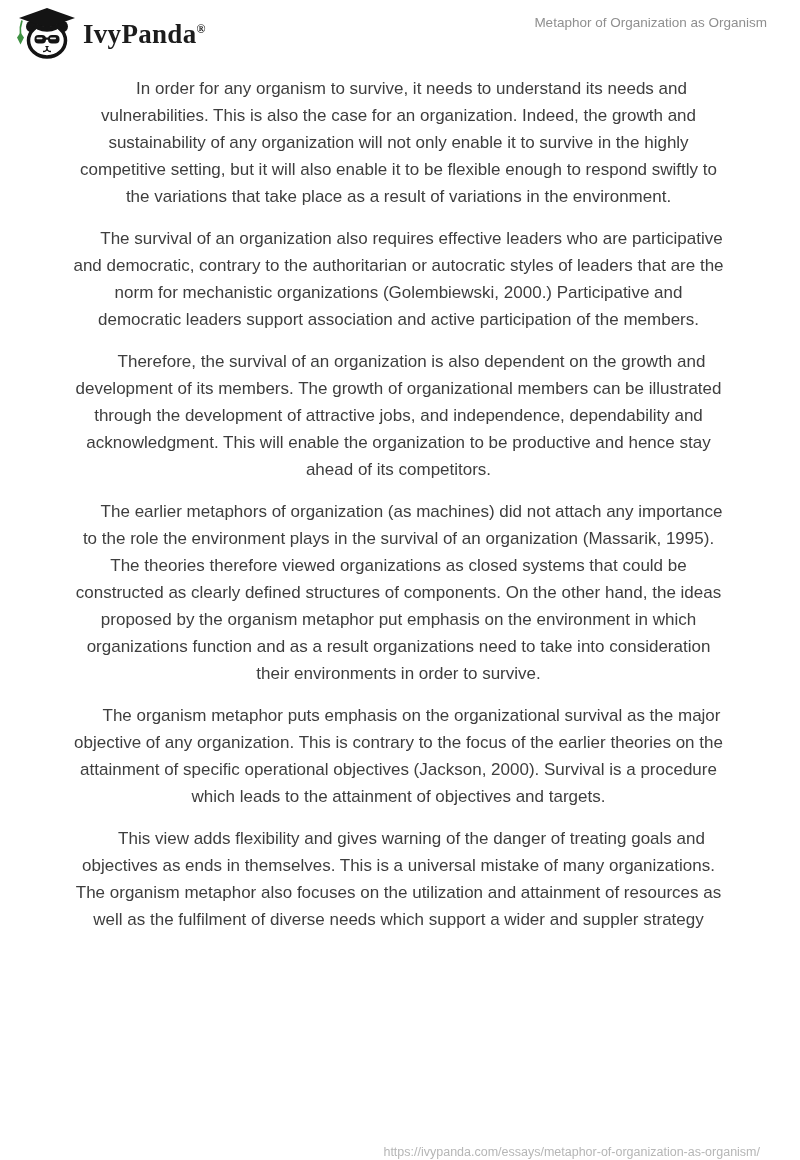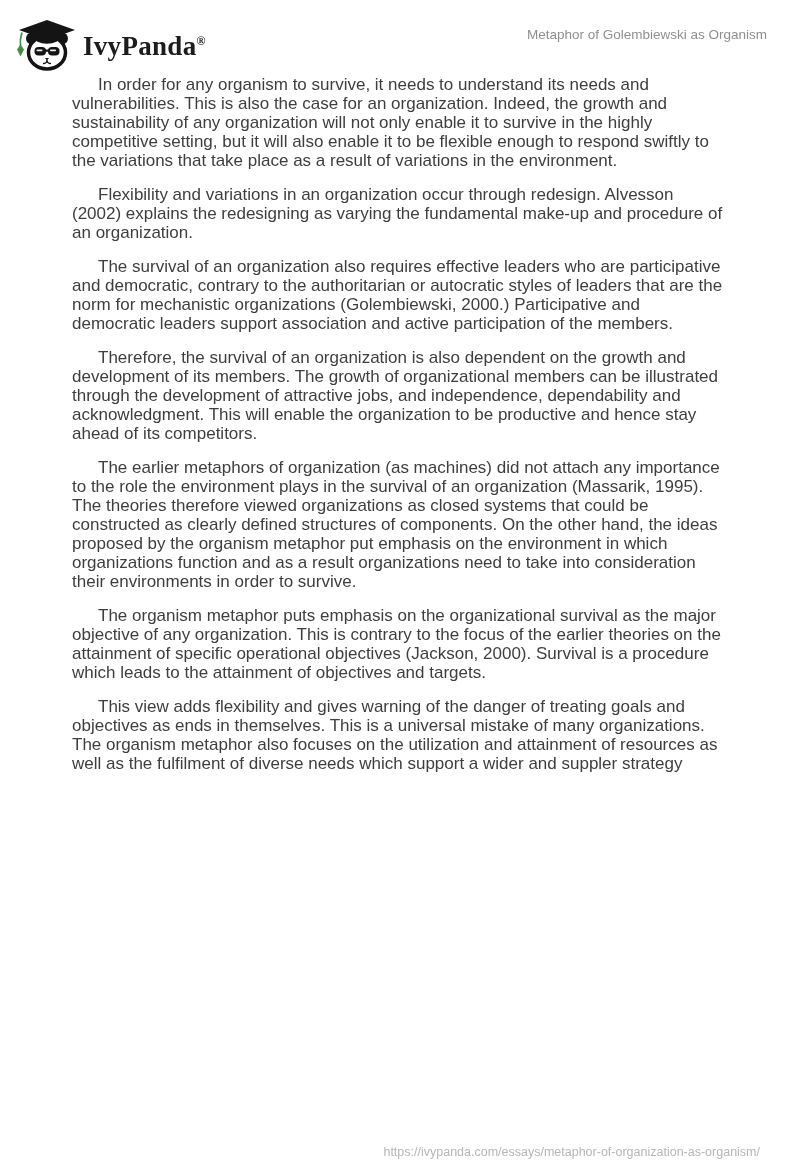--- a/index.html
+++ b/index.html
@@ -1,20 +1,20 @@
 <!DOCTYPE html>
 <html><head>
 <meta charset="utf-8">
 <style>
   html, body { margin: 0; padding: 0; background: #ffffff; }
   body { width: 800px; height: 1160px; font-family: "Liberation Sans", sans-serif; }
   .page { position: relative; width: 800px; height: 1160px; background: #ffffff; overflow: hidden; }
 
   
-  .header { position: absolute; top: 12px; left: 0; right: 0; height: 62px; }
+  .header { position: absolute; top: 0; left: 0; right: 0; height: 62px; }
   .logo { position: absolute; left: 14px; top: 7px; display: flex; align-items: center; }
   .logo svg { display: block; }
   .logo-text {
     font-family: "Liberation Serif", serif;
     font-weight: 700;
     font-size: 27px;
     color: #1c1c1c;
     margin-left: 7px;
     letter-spacing: 0.3px;
     line-height: 1;
@@ -25,25 +25,25 @@
     right: 33px;
     top: 15px;
     font-size: 13.5px;
     color: #8f8f8f;
   }
 
   
   .content { position: absolute; top: 75px; left: 72px; width: 653px; }
   p.body-para {
     font-size: 17px;
-    line-height: 19px;
+    line-height: 27px;
     color: #3e3e3e;
     margin: 0 0 15px 0;
     text-indent: 26px;
-    text-align: left;
+    text-align: center;
   }
   h2.section-heading {
     font-size: 29px;
     line-height: 42px;
     font-weight: 700;
     color: #262626;
     margin: 9px 0 25px 0;
   }
 
   
@@ -83,26 +83,25 @@
 
           <path d="M62 77 h8 l-4 5 z" fill="#141414"></path>
           <path d="M66 81 q0 7 -8 7 M66 81 q0 7 8 7" stroke="#141414" stroke-width="2.6" fill="none"></path>
 
           <polygon points="66,1 122,21 66,41 10,21" fill="#141414"></polygon>
           <path d="M46 33 q20 10 40 0 v11 q-20 9 -40 0 z" fill="#141414"></path>
         </svg>
       </span>
       <span class="logo-text"><span>IvyPanda</span><sup>®</sup></span>
     </div>
-    <div class="doc-title">Metaphor of Golembiewski as Organism</div>
+    <div class="doc-title">Metaphor of Organization as Organism</div>
   </div>
 
   <div class="content">
     <p class="body-para">In order for any organism to survive, it needs to understand its needs and vulnerabilities. This is also the case for an organization. Indeed, the growth and sustainability of any organization will not only enable it to survive in the highly competitive setting, but it will also enable it to be flexible enough to respond swiftly to the variations that take place as a result of variations in the environment.</p>
-    <p class="body-para">Flexibility and variations in an organization occur through redesign. Alvesson (2002) explains the redesigning as varying the fundamental make-up and procedure of an organization.</p>
     <p class="body-para">The survival of an organization also requires effective leaders who are participative and democratic, contrary to the authoritarian or autocratic styles of leaders that are the norm for mechanistic organizations (Golembiewski, 2000.) Participative and democratic leaders support association and active participation of the members.</p>
     <p class="body-para">Therefore, the survival of an organization is also dependent on the growth and development of its members. The growth of organizational members can be illustrated through the development of attractive jobs, and independence, dependability and acknowledgment. This will enable the organization to be productive and hence stay ahead of its competitors.</p>
     <p class="body-para">The earlier metaphors of organization (as machines) did not attach any importance to the role the environment plays in the survival of an organization (Massarik, 1995). The theories therefore viewed organizations as closed systems that could be constructed as clearly defined structures of components. On the other hand, the ideas proposed by the organism metaphor put emphasis on the environment in which organizations function and as a result organizations need to take into consideration their environments in order to survive.</p>
     <p class="body-para">The organism metaphor puts emphasis on the organizational survival as the major objective of any organization. This is contrary to the focus of the earlier theories on the attainment of specific operational objectives (Jackson, 2000). Survival is a procedure which leads to the attainment of objectives and targets.</p>
     <p class="body-para">This view adds flexibility and gives warning of the danger of treating goals and objectives as ends in themselves. This is a universal mistake of many organizations. The organism metaphor also focuses on the utilization and attainment of resources as well as the fulfilment of diverse needs which support a wider and suppler strategy</p>
   </div>
 
   <div class="footer-url">https://ivypanda.com/essays/metaphor-of-organization-as-organism/</div>
 
 </div>

